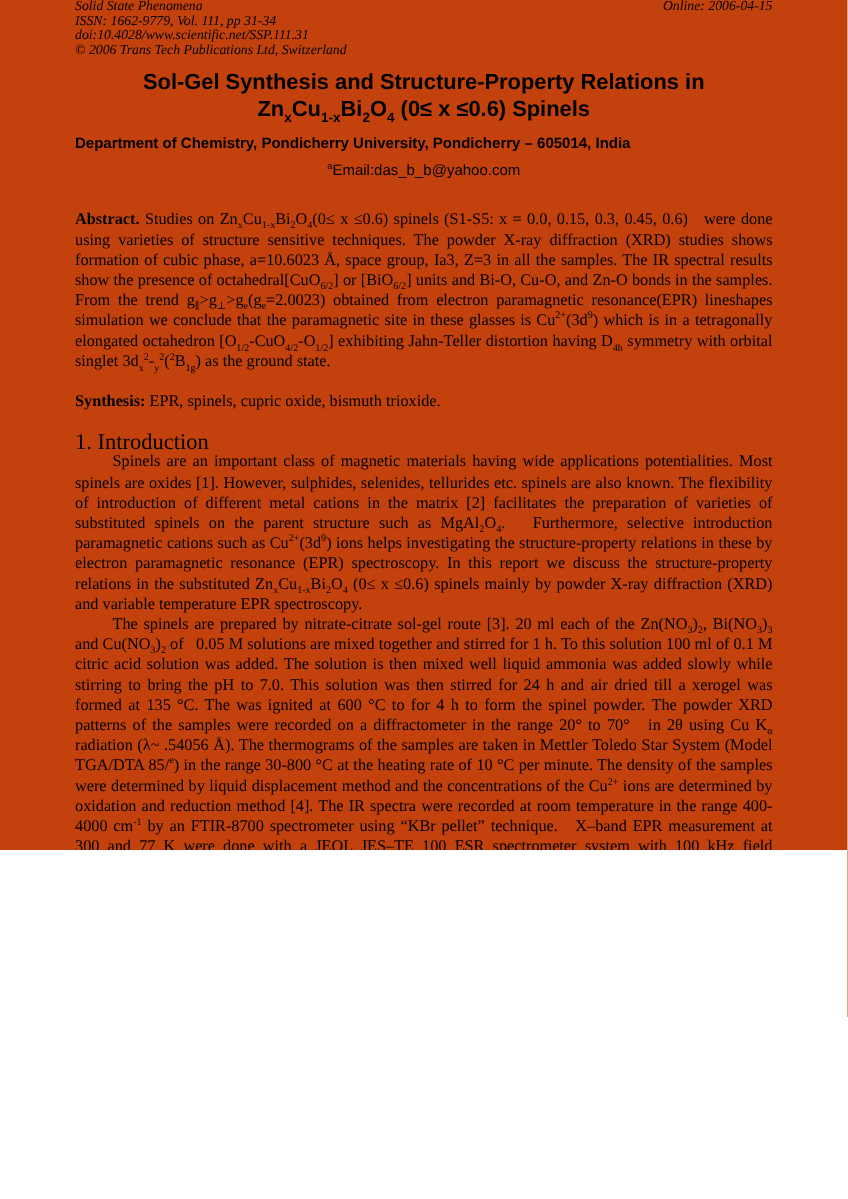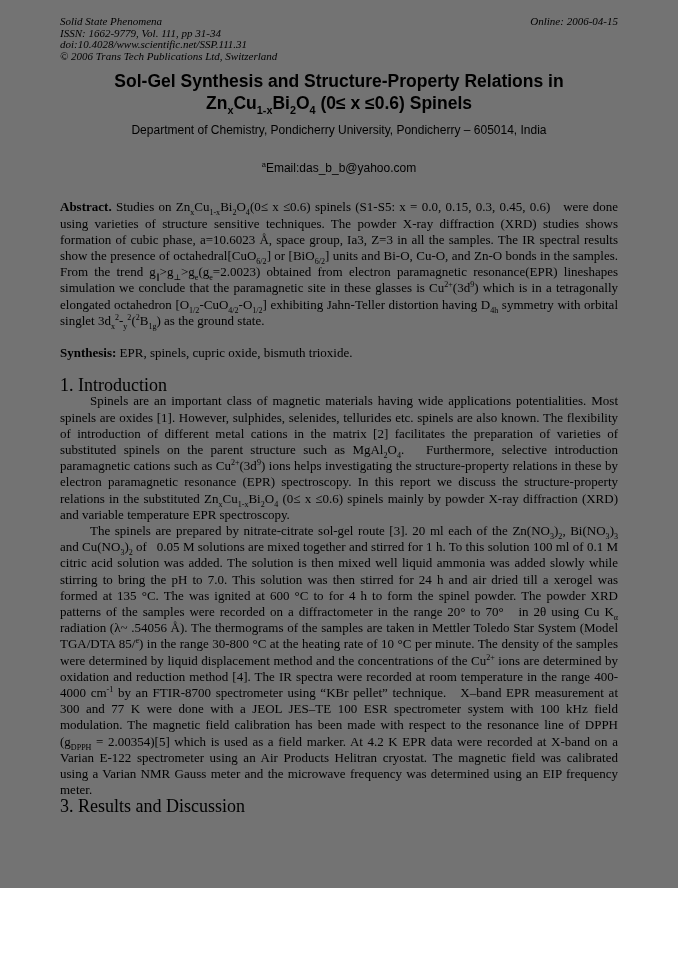--- a/index.html
+++ b/index.html
@@ -1,22 +1,22 @@
 <!DOCTYPE html>
 <html><head>
 <meta charset="utf-8">
 <style>
   html, body { margin: 0; padding: 0; background: #ffffff; }
   .page {
     position: relative;
     width: 678px;
-    height: 888px;
-    background: #737373;
+    height: 680px;
+    background: #c2410c;
     box-sizing: border-box;
-    padding: 16px 60px 0 60px;
+    padding: 0 60px 0 60px;
     overflow: hidden;
     color: #000;
     font-family: "Liberation Serif", "DejaVu Serif", serif;
   }
   
   .jheader {
     font-style: italic;
     font-size: 11px;
     line-height: 11.6px;
   }
@@ -34,27 +34,28 @@
   
   .authors {
     margin-top: 21px;
     text-align: center;
     font-family: "Liberation Sans", "DejaVu Sans", sans-serif;
     font-size: 16px;
     line-height: 19px;
   }
   .affiliation {
     margin-top: 9px;
-    text-align: center;
+    text-align: left;
     font-family: "Liberation Sans", "DejaVu Sans", sans-serif;
     font-size: 12px;
     line-height: 15px;
+    font-weight: bold;
   }
   .email {
-    margin-top: 23px;
+    margin-top: 7px;
     text-align: center;
     font-family: "Liberation Sans", "DejaVu Sans", sans-serif;
     font-size: 12px;
     line-height: 15px;
   }
   
   .bodytext {
     margin-top: 23px;
     font-size: 13px;
     line-height: 16.2px;

